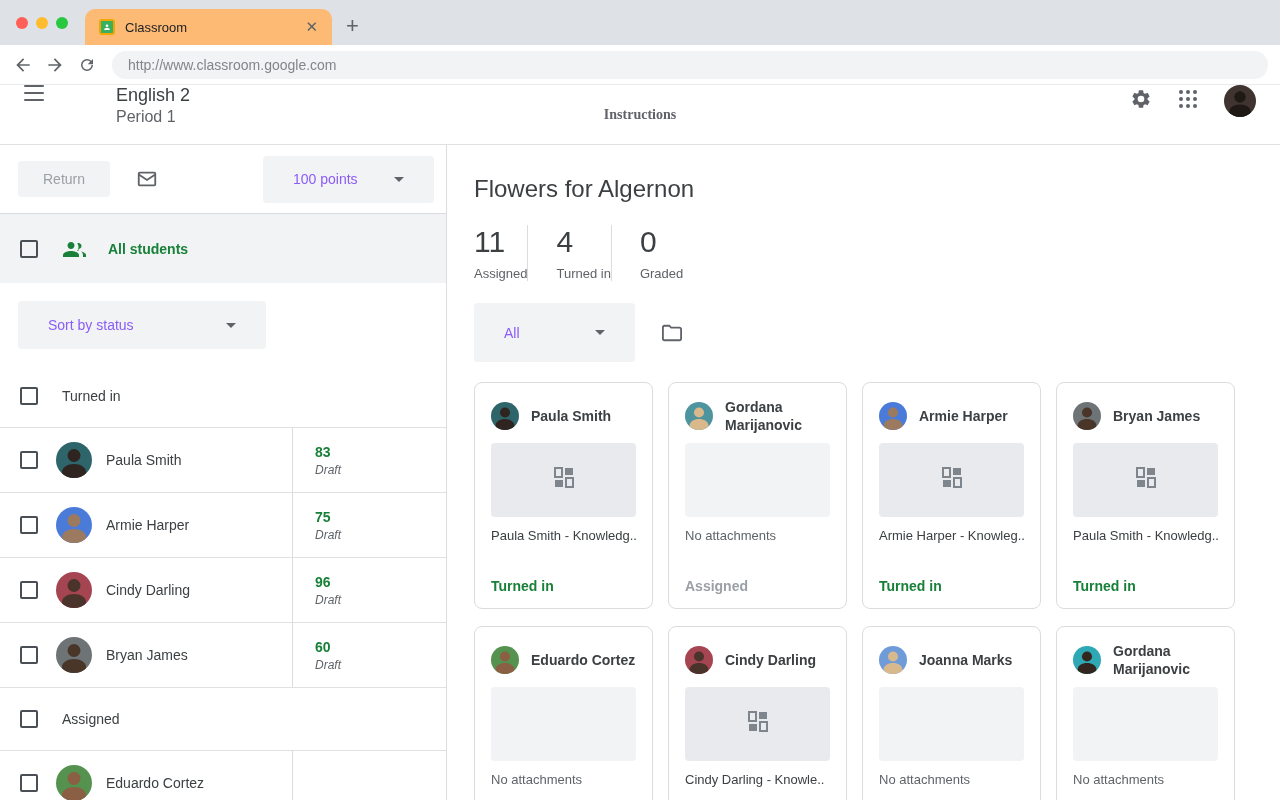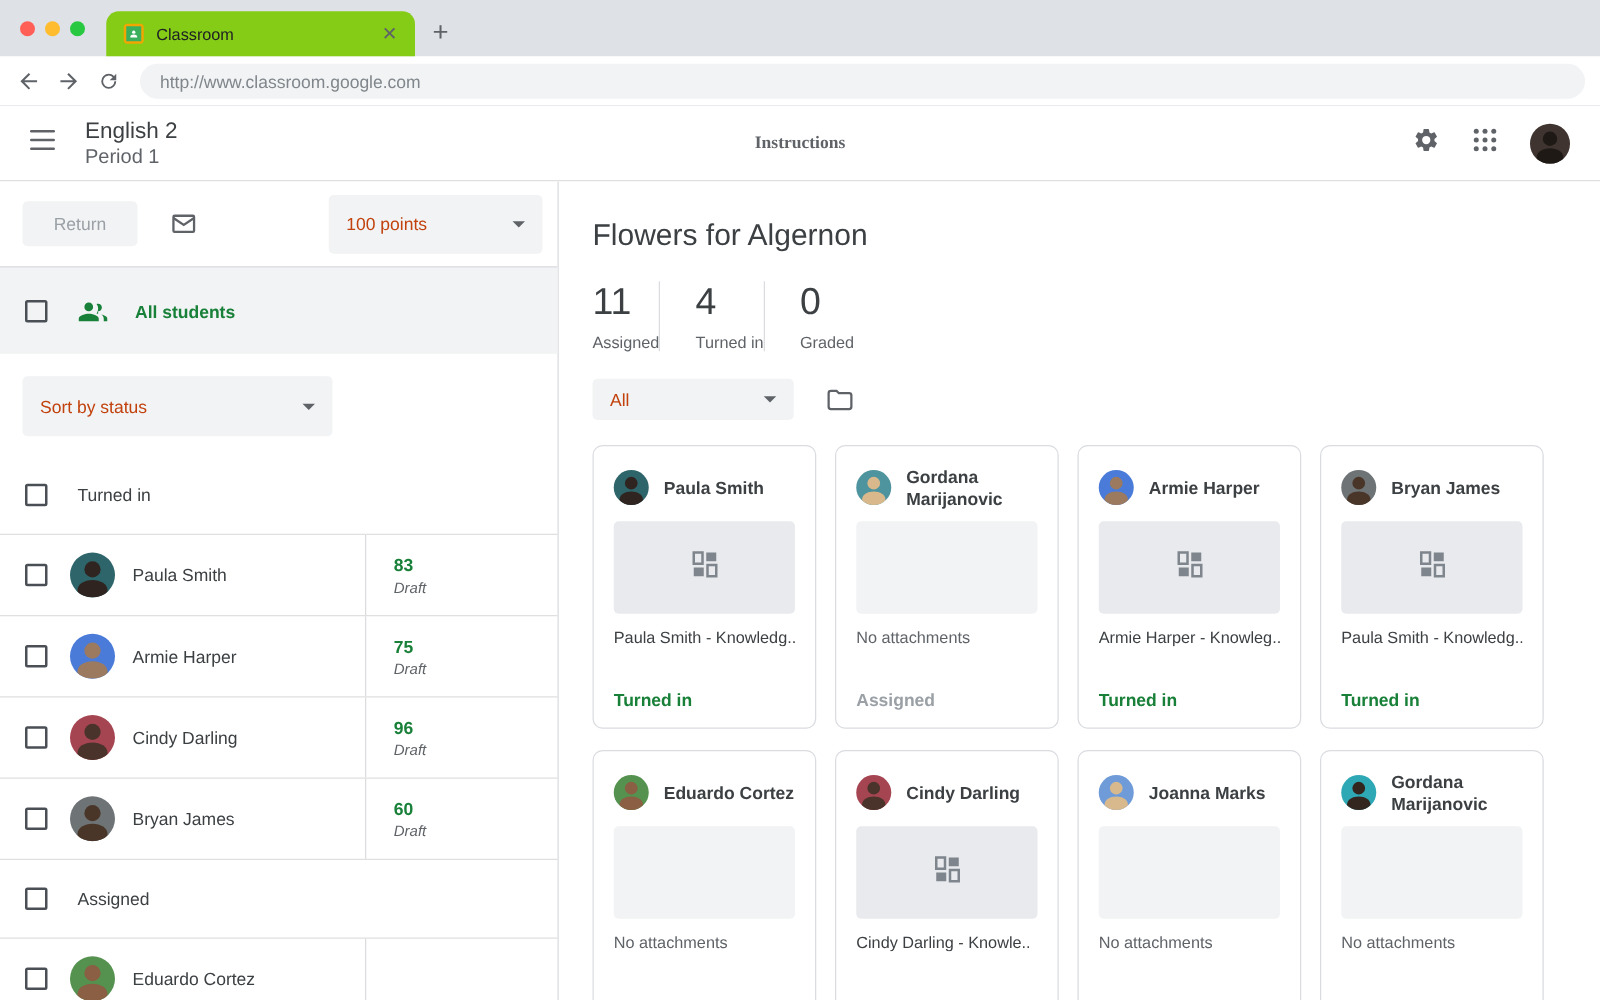--- a/index.html
+++ b/index.html
@@ -4,36 +4,36 @@
 <style>
   * { margin:0; padding:0; box-sizing:border-box; }
   html,body { width:1280px; height:800px; overflow:hidden; background:#fff;
               font-family:"Liberation Sans", sans-serif; color:#3c4043; }
 
   
   .tab-strip { height:45px; background:#dee1e6; position:relative; display:flex; align-items:flex-end; }
   .traffic { position:absolute; left:16px; top:17px; display:flex; gap:8px; }
   .light { width:12px; height:12px; border-radius:50%; }
   .light.red{background:#ff5f57}.light.yellow{background:#febc2e}.light.green{background:#28c840}
-  .tab { margin-left:85px; width:247px; height:36px; background:#84cc16; border-radius:10px 10px 0 0;
+  .tab { margin-left:85px; width:247px; height:36px; background:#fdba74; border-radius:10px 10px 0 0;
          display:flex; align-items:center; padding:0 10px 0 14px; }
   .favicon { width:16px; height:16px; border-radius:3px; background:#f2a600; position:relative; flex-shrink:0; }
   .favicon .inner { position:absolute; inset:2px; background:#3bb05c; display:flex; align-items:center; justify-content:center; }
   .tab-title { font-size:13px; color:#202124; margin-left:10px; flex:1; }
   .tab-close { font-size:15px; color:#5f6368; cursor:default; padding:0 4px; }
   .new-tab { font-size:22px; color:#5f6368; margin:0 0 8px 14px; line-height:1; }
   .nav-bar { height:40px; background:#fff; display:flex; align-items:center; padding:0 12px 0 10px; gap:6px;
              border-bottom:1px solid #e8eaed; }
   .nav-btn { width:26px; height:26px; display:flex; align-items:center; justify-content:center; }
   .url-pill { flex:1; height:28px; background:#f1f3f4; border-radius:14px; display:flex; align-items:center;
               padding:0 16px; font-size:14px; color:#80868b; margin-left:6px; }
 
   
-  .app-header { height:60px; border-bottom:1px solid #e0e0e0; display:flex; align-items:center;
-                padding:0 24px; position:relative; background:#fff; }
+  .app-header { height:60px; border-bottom:1px solid #e0e0e0; display:flex; align-items:flex-start;
+                padding:0 24px; position:relative; background:#fff;gap:48px; }
   .course { margin-left:24px; }
   .course-title { font-size:18px; color:#3c4043; }
   .course-sub { font-size:16px; color:#5f6368; margin-top:2px; }
   .header-tabs { position:absolute; left:50%; transform:translateX(-50%); height:100%; display:flex; }
   .h-tab { height:100%; display:flex; align-items:center; padding:0 24px; font-size:14px; font-weight:bold;
            color:#5f6368; position:relative; cursor:pointer;font-family:Liberation Serif, serif; }
   .h-tab.active { color:#188038; }
   .h-tab.active::after { content:""; position:absolute; left:0; right:0; bottom:0; height:3px;
                          background:#188038; border-radius:3px 3px 0 0; }
   .header-right { margin-left:auto; display:flex; align-items:center; gap:26px; }
@@ -45,21 +45,21 @@
   .content { display:flex; height:655px; overflow:hidden; }
   .sidebar { width:447px; flex-shrink:0; border-right:1px solid #dadce0; }
   .main { flex:1; padding-left:27px; overflow:hidden; }
 
   
   .side-controls { height:68px; display:flex; align-items:center; padding:0 12px 0 18px; }
   .return-btn { width:92px; height:36px; background:#f1f3f4; border-radius:4px; display:flex;
                 align-items:center; justify-content:center; font-size:14px; color:#9aa0a6; }
   .mail-btn { margin-left:26px; display:flex; }
   .select { background:#f1f3f4; border-radius:4px; display:flex; align-items:center;
-            padding:0 14px; font-size:14px; color:#c2410c; cursor:pointer;justify-content:flex-end; }
+            padding:0 30px; font-size:14px; color:#8b5cf6; cursor:pointer;justify-content:flex-end; }
   .caret { width:0; height:0; border-left:5px solid transparent; border-right:5px solid transparent;
            border-top:5px solid #5f6368; margin-left:auto; }
   .points-select { margin-left:auto; width:171px; height:47px; }
   .all-students-row { height:70px; background:#f1f3f4; border-top:1px solid #dadce0;
                       display:flex; align-items:center; padding-left:20px; }
   .checkbox { width:18px; height:18px; border:2px solid #4a4f55; border-radius:2px; background:transparent;
               flex-shrink:0; }
   .all-students-label { color:#188038; font-weight:bold; font-size:14px; margin-left:22px; }
   .people-icon { margin-left:24px; display:flex; }
   .sort-row { padding:18px 18px 16px 18px; }
@@ -77,21 +77,21 @@
   .draft { font-style:italic; color:#5f6368; font-size:12px; margin-top:3px; }
 
   
   .assignment-title { font-size:24px; font-weight:normal; color:#3c4043; margin-top:30px; }
   .stats { display:flex; margin-top:22px; }
   .stat { }
   .stat + .stat { border-left:1px solid #dadce0; padding-left:28px; }
   .stat-value { font-size:30px; color:#3c4043; }
   .stat-label { font-size:13px; color:#5f6368; margin-top:7px; }
   .filter-row { display:flex; align-items:center; margin-top:22px; }
-  .filter-select { width:161px; height:33px; }
+  .filter-select { width:161px; height:59px; }
   .folder-btn { margin-left:26px; display:flex; }
   .cards { display:grid; grid-template-columns:repeat(4,179px); gap:17px 15px; margin-top:20px; }
   .card { height:227px; background:#fff; border:1px solid #dadce0; border-radius:8px;
           padding:14px 16px; display:flex; flex-direction:column; }
   .card-head { display:flex; align-items:center; min-height:38px; }
   .card-name { font-size:14px; font-weight:bold; color:#3c4043; margin-left:12px; line-height:18px; }
   .thumb { height:74px; border-radius:4px; margin-top:8px; display:flex; align-items:center; justify-content:center; }
   .thumb .thumb-icon { display:none; }
   .card.with-icon .thumb { background:#e8eaed; }
   .card.with-icon .thumb .thumb-icon { display:block; }

